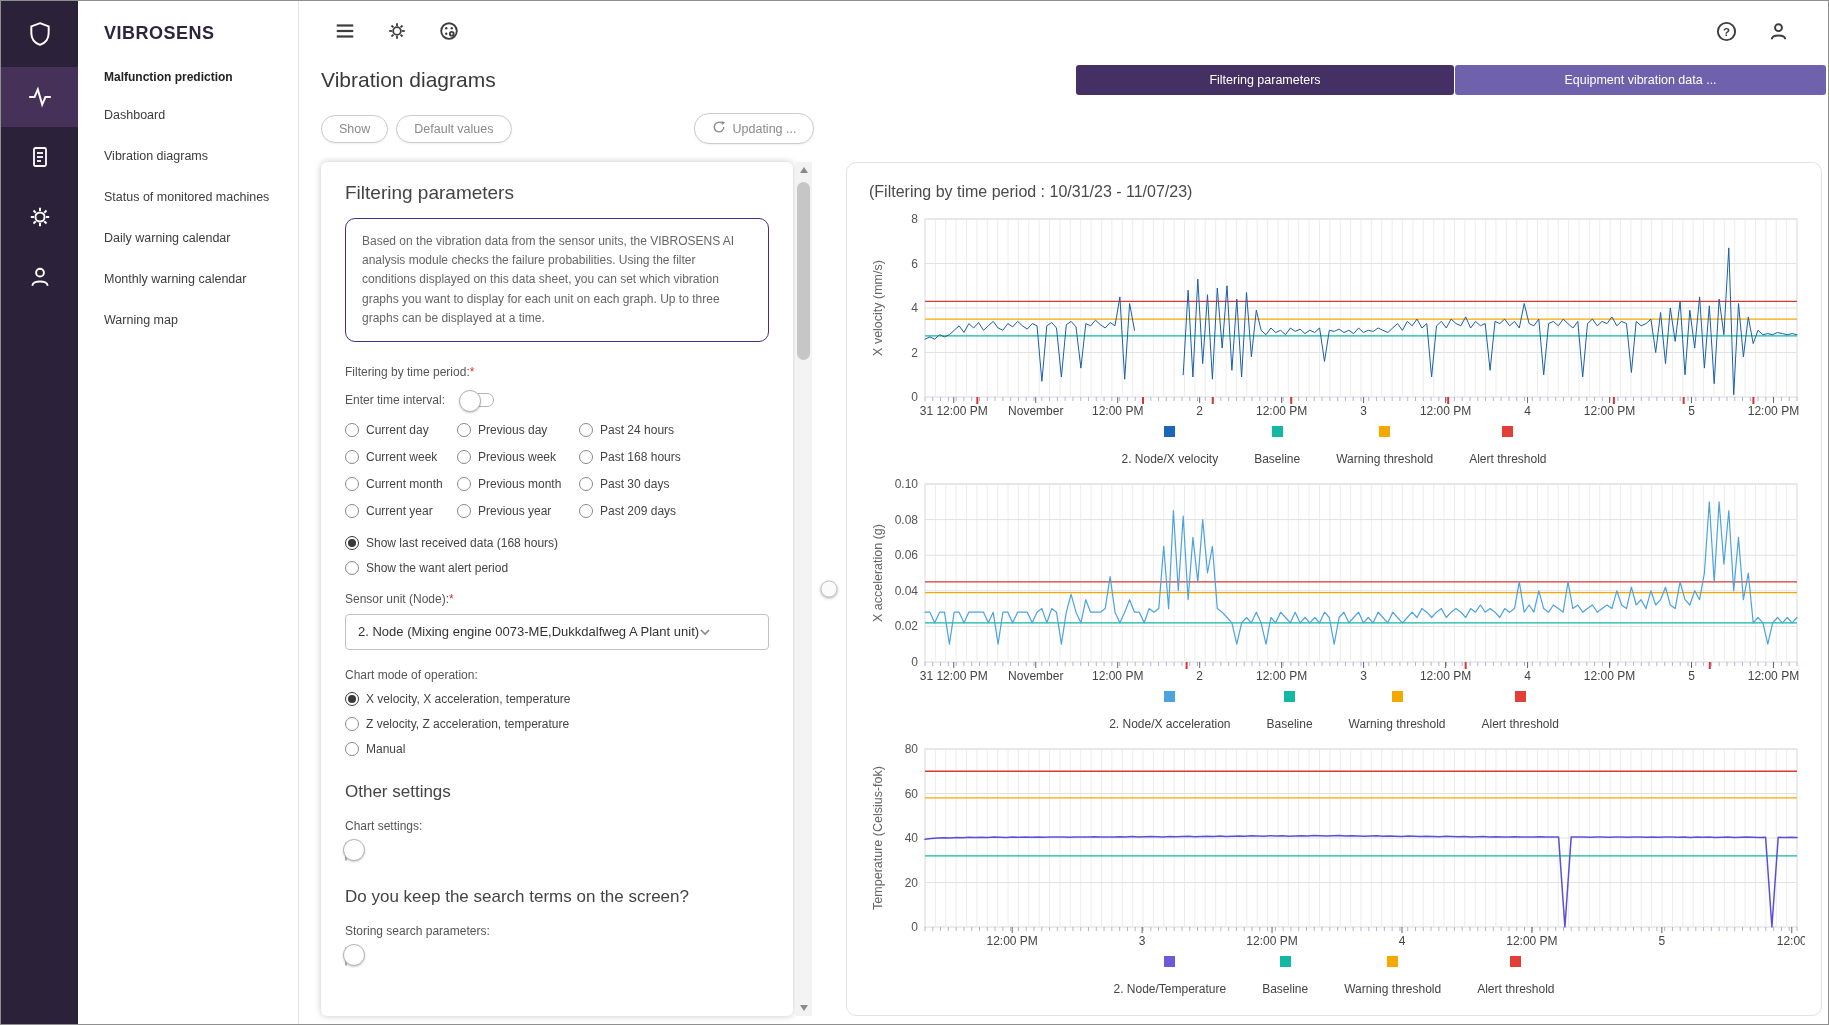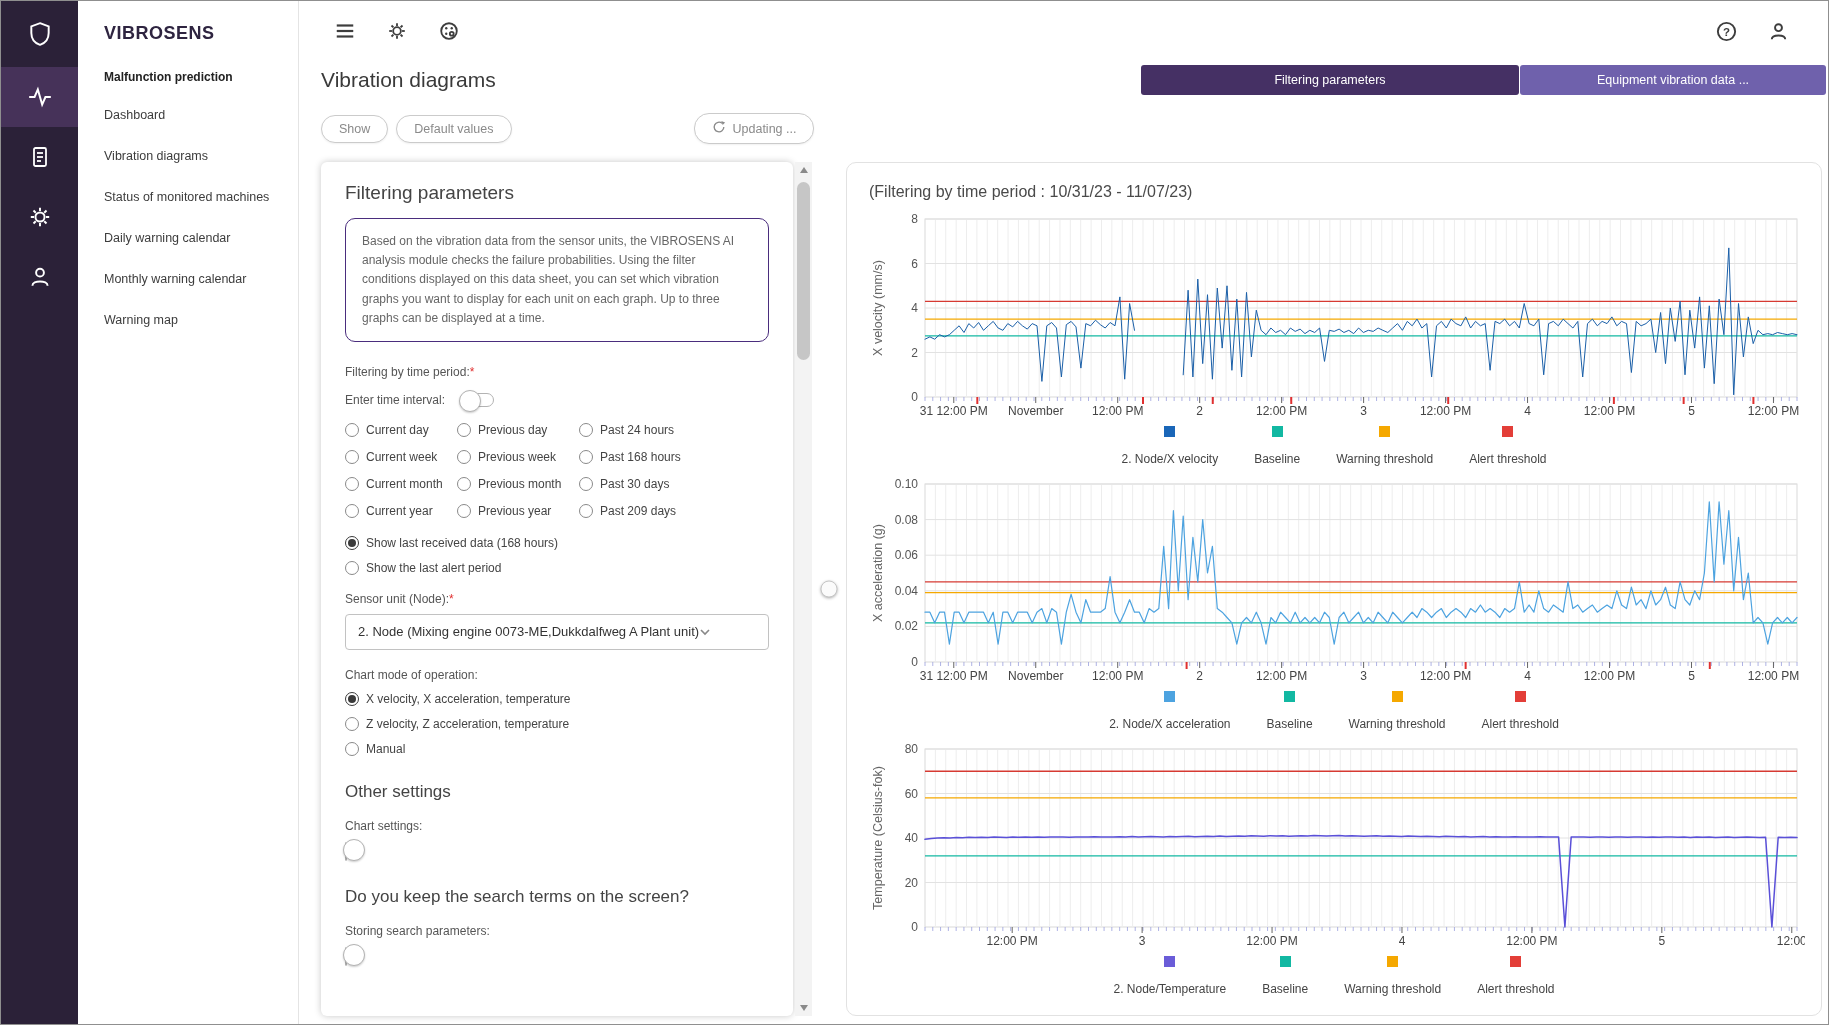--- a/index.html
+++ b/index.html
@@ -25,21 +25,21 @@
   .topbar { height: 60px; display: flex; align-items: center; padding: 0 38px 0 34px; gap: 28px; }
   .topbar .spacer { flex: 1; }
   .tb-icon { width: 24px; height: 24px; display: flex; align-items: center; justify-content: center; cursor: pointer; }
   .tb-icon svg { stroke: #3d3d3d; fill: none; stroke-width: 2; }
 
   .titlerow { display: flex; align-items: center; padding: 4px 2px 0 22px; }
   .page-title { font-size: 21px; font-weight: 500; color: #3a3a3a; }
   .tabs { margin-left: auto; display: flex; gap: 1px; }
   .tab { height: 30px; display: flex; align-items: center; justify-content: center; color: #fff; font-size: 12.5px; border-radius: 3px; cursor: pointer; }
   .tab.primary { width: 378px; background: #453064; }
-  .tab.secondary { width: 306px; background: #6f61ac; }
+  .tab.secondary { width: 371px; background: #6f61ac; }
 
   .controlsrow { display: flex; align-items: center; margin: 18px 0 8px; padding-left: 22px; gap: 8px; }
   .pill { border: 1px solid #cbcbcb; border-radius: 15px; background: #fff; color: #8a8a8a; font-size: 12.5px; padding: 6px 17px; display: flex; align-items: center; gap: 7px; cursor: pointer; box-shadow: 0 1px 2px rgba(0,0,0,.06); }
   .pill.updating { margin-left: 174px; }
 
   .content { flex: 1; display: flex; padding: 10px 6px 8px 22px; min-height: 0; }
 
   
   .filter-card { width: 472px; flex: none; background: #fff; border-radius: 6px; box-shadow: 0 0 7px rgba(0,0,0,.22); padding: 20px 24px; overflow: hidden; }
   .fp-title { font-size: 19px; font-weight: 400; color: #444; }
@@ -274,21 +274,21 @@
             </label>
         </div>
 
         <div class="stack">
           <label class="radio-row">
               <span class="radio checked"></span>
               <span>Show last received data (168 hours)</span>
             </label>
           <label class="radio-row">
               <span class="radio"></span>
-              <span>Show the last alert period</span>
+              <span>Show the want alert period</span>
             </label>
         </div>
 
         <span class="f-label sensor-label"><span>Sensor unit (Node):</span><span class="req">*</span></span>
         <div class="select">
           <span>2. Node (Mixing engine 0073-ME,Dukkdalfweg A Plant unit)</span>
           <svg width="12" height="12" viewBox="0 0 12 12">
               <polyline points="2,4 6,8 10,4"></polyline>
             </svg>
         </div>

